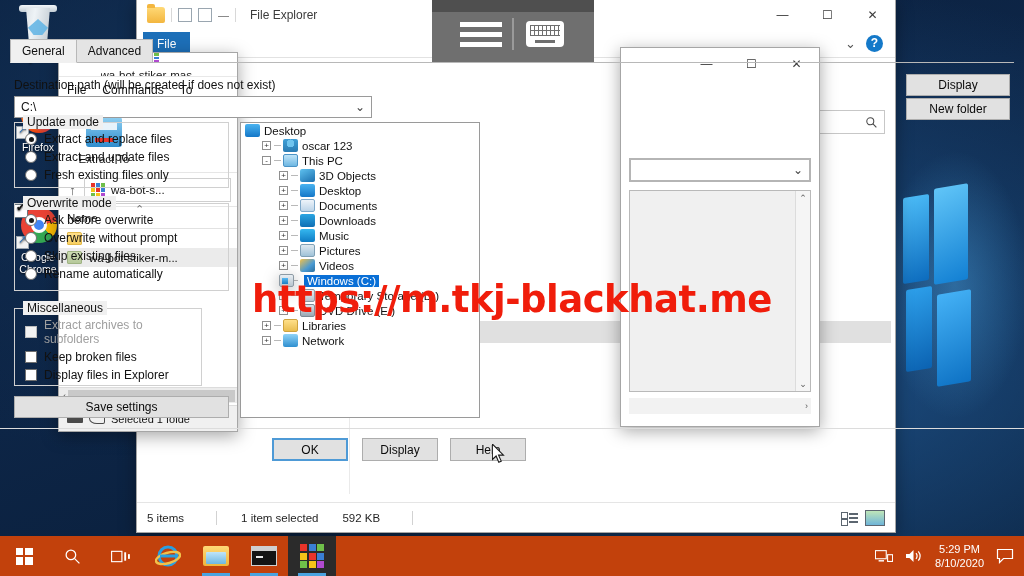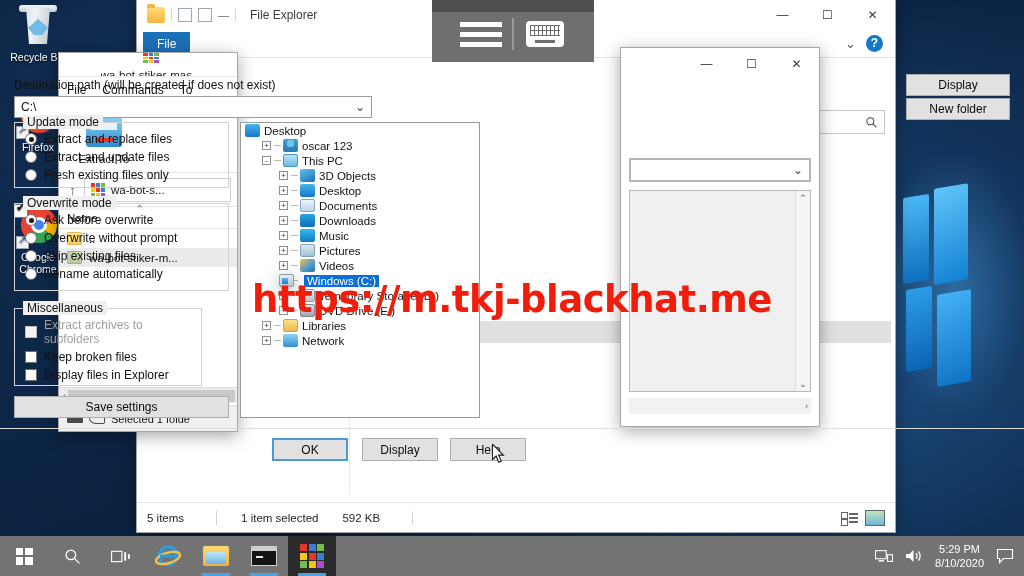--- a/index.html
+++ b/index.html
@@ -247,21 +247,21 @@
       repeating-linear-gradient(90deg,#6f6f6f 0 1px, transparent 1px 4px),
       repeating-linear-gradient(0deg,#6f6f6f 0 1px, transparent 1px 5px); }
   .kb-space { position:absolute; left:9px; bottom:4px; width:20px; height:3px; background:#6f6f6f; }
 
   
   #watermark { position:absolute; left:0; right:0; top:278px; text-align:center;
     font-family:"DejaVu Sans", sans-serif; font-weight:bold; font-size:37px; color:#f01d0b;
     letter-spacing:-0.5px; text-shadow:0 0 2px rgba(255,255,255,.25); pointer-events:none; }
 
   
-  #taskbar { position:absolute; left:0; right:0; bottom:0; height:40px; background:#737373;
+  #taskbar { position:absolute; left:0; right:0; bottom:0; height:40px; background:#c2410c;
     display:flex; align-items:center; }
   .tb-btn { width:48px; height:40px; display:flex; align-items:center; justify-content:center; position:relative; }
   .tb-btn.active { background:#2b2b2b; }
   .tb-underline { position:absolute; bottom:0; left:10px; right:10px; height:3px; background:#4aa3e0; }
   #tray { margin-left:auto; display:flex; align-items:center; gap:12px; padding-right:10px; color:#fff; }
   #clock { text-align:center; font-size:11px; line-height:14px; color:#fff; }
   .win-logo { width:17px; height:17px; display:grid; grid-template-columns:1fr 1fr;
     grid-template-rows:1fr 1fr; gap:2px; }
   .win-logo i { background:#fff; display:block; }
 </style>
@@ -462,20 +462,24 @@
         <i style="background:#f5c518"></i>
         <i style="background:#b04ad0"></i>
     </span>
     <span id="dlg-title-text">Extraction path and options</span>
     <span class="wbtns">
       <span class="wbtn">?</span>
       <span class="wbtn close">✕</span>
     </span>
   </div>
 
+  <div id="dlg-tabs">
+    <span class="dlg-tab active">General</span>
+    <span class="dlg-tab">Advanced</span>
+  </div>
 
   <div id="dlg-dest-label">Destination path (will be created if does not exist)</div>
   <div id="dlg-dest-combo">
     <span class="cv">C:\</span>
     <span style="font-size:12px;color:#444;">⌄</span>
   </div>
   <div class="btn" id="dlg-display-btn">Display</div>
   <div class="btn" id="dlg-newfolder-btn">New folder</div>
 
   <div class="group" id="grp-update">

